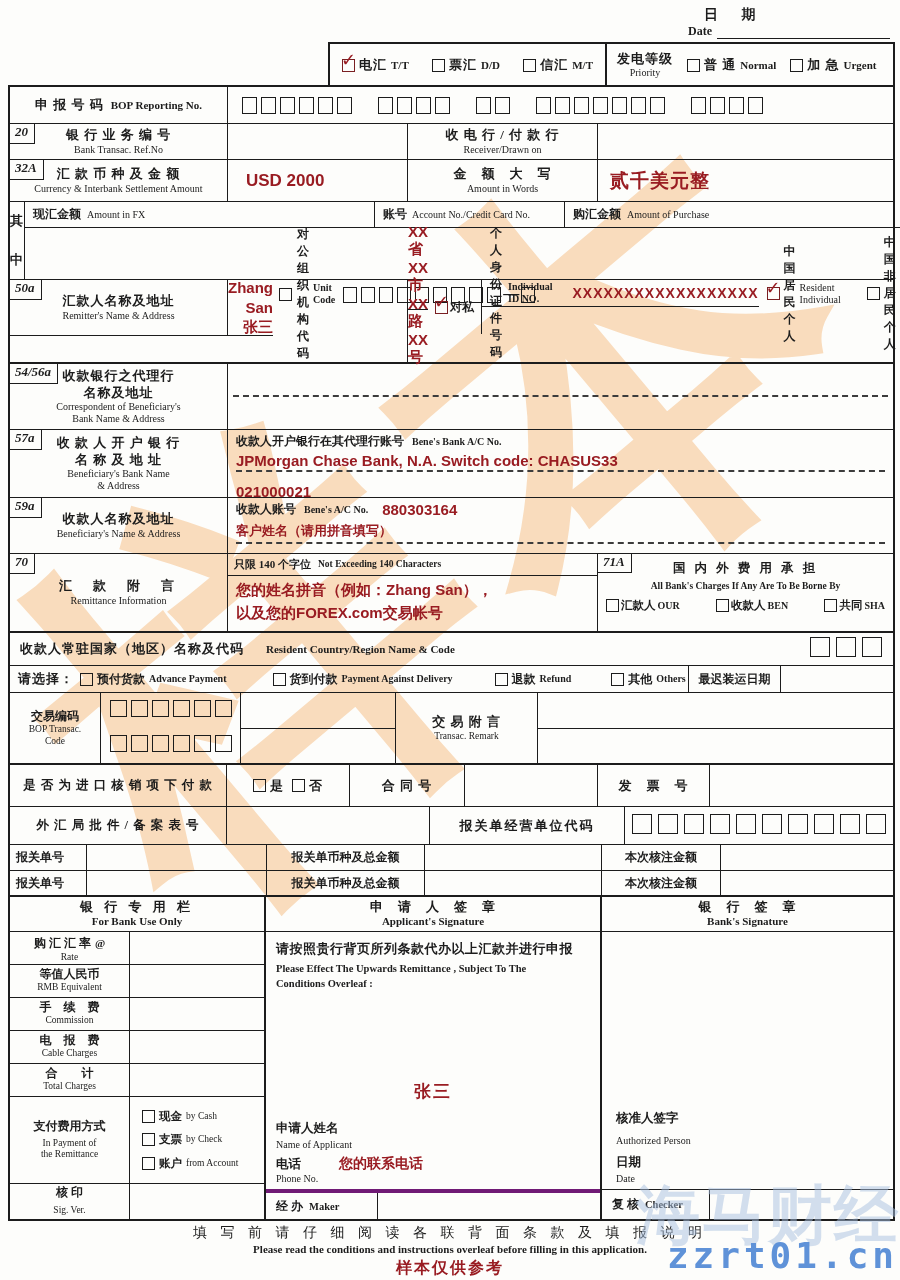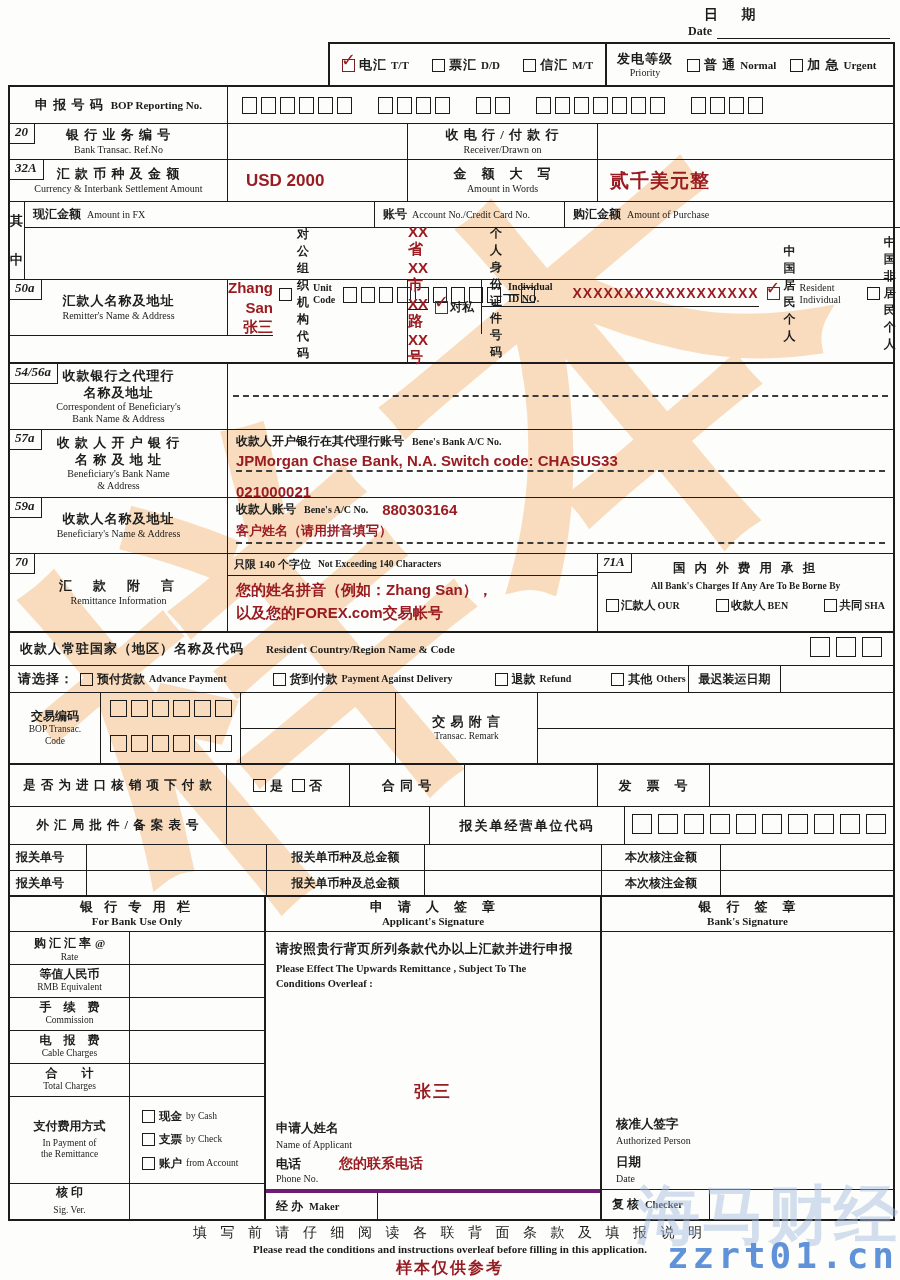--- a/index.html
+++ b/index.html
@@ -569,21 +569,21 @@
       </div>
 
       <div class="c nr" style="flex:1;padding:0">
         <div class="bank-hdr">
           <div class="cnb">银　行　签　章</div>
           <div class="en11">Bank's Signature</div>
         </div>
         <div style="height:257px;position:relative">
           <div style="position:absolute;left:14px;bottom:4px">
             <div class="cn12" style="font-size:12.5px">核准人签字</div>
-            <div class="en10" style="margin-top:2px">Authorized Person</div>
+            <div class="en10" style="margin-top:8px">Authorized Person</div>
             <div class="cn12" style="font-size:12.5px;margin-top:7px">日期</div>
             <div class="en10" style="margin-top:2px">Date</div>
           </div>
         </div>
         <div style="height:30px;border-top:1px solid #1c1c1c;display:flex">
           <div class="hflex" style="width:108px;border-right:1px solid #1c1c1c;padding-left:10px;gap:6px">
             <span class="cn12">复 核</span>
             <span class="en11" style="font-size:10.5px">Checker</span>
           </div>
           <div style="flex:1"></div>

